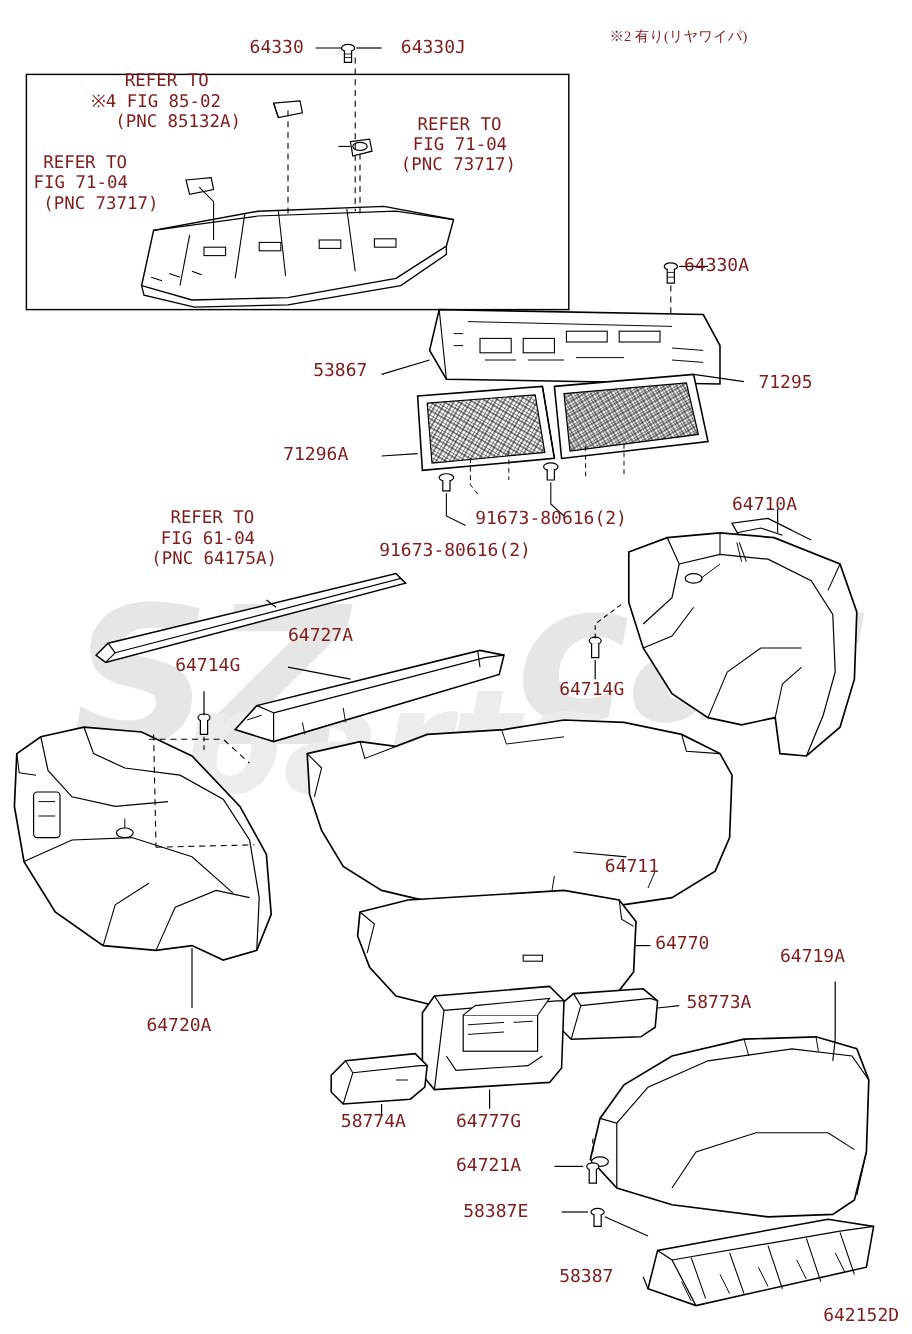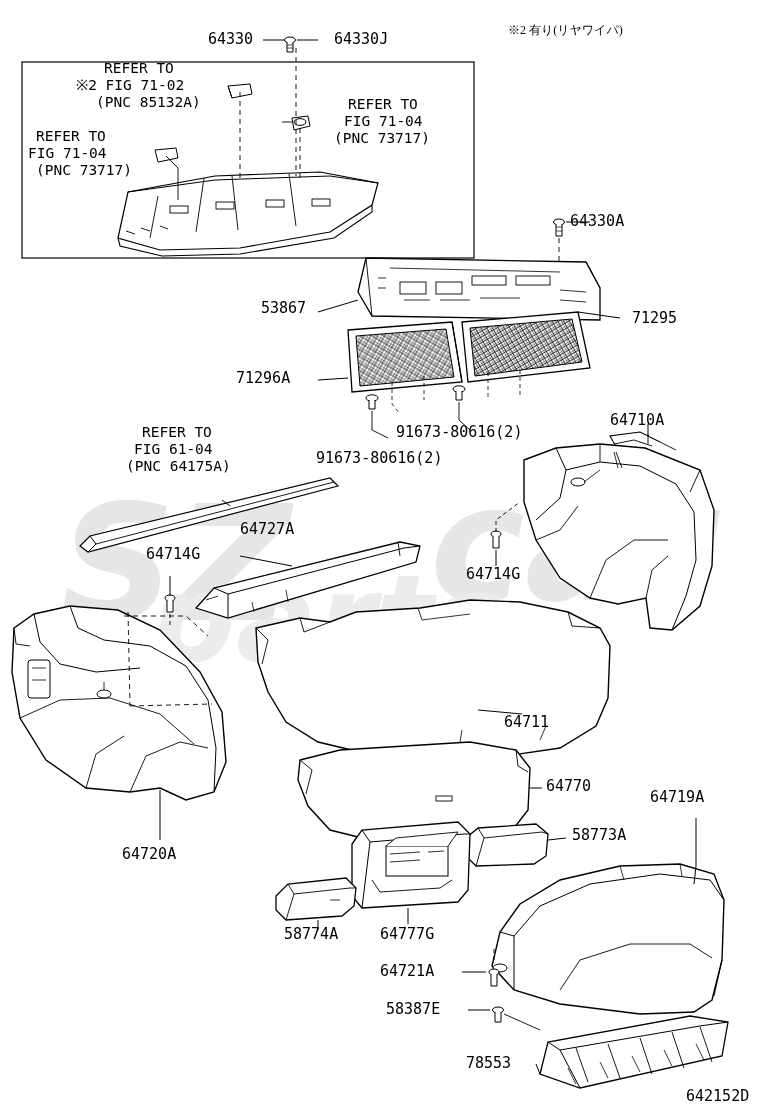--- a/index.html
+++ b/index.html
@@ -19,21 +19,21 @@
     position: absolute;
     left: 0; top: 0;
     width: 760px;
     height: 1112px;
   }
   .lbl {
     position: absolute;
     font-family: "DejaVu Sans Mono", monospace;
     font-size: 15px;
     letter-spacing: 0px;
-    color: #000000;
+    color: #7f1d1d;
     white-space: pre;
     line-height: 17px;
   }
   .lbl.small {
     font-size: 12px;
     font-family: Liberation Serif, serif;
   }
   .lbl.ref {
     font-size: 14.5px;
     line-height: 17px;
@@ -285,21 +285,21 @@
   <path d="M576 1048 L588 1082 M608 1044 L620 1078 M640 1038 L652 1074 M672 1032 L684 1068 M700 1027 L712 1062" fill="none" stroke="#000" stroke-width="0.9"></path>
   <path d="M568 1068 L576 1084 M600 1062 L608 1078 M632 1056 L640 1072 M664 1050 L672 1066 M696 1044 L704 1060" fill="none" stroke="#000" stroke-width="0.8"></path>
   <path d="M540 1074 L536 1064" stroke="#000" stroke-width="1" fill="none"></path>
 </svg>
 
 <div class="wm">
 
   <div class="lbl small" style="left:508px; top:22px;">※2 有り(リヤワイパ)</div>
 
   <div class="lbl ref" style="left:104px; top:60px;">REFER TO</div>
-  <div class="lbl ref" style="left:76px;  top:77px;">※2 FIG 71-02</div>
+  <div class="lbl ref" style="left:76px;  top:77px;">※4 FIG 85-02</div>
   <div class="lbl ref" style="left:96px;  top:94px;">(PNC 85132A)</div>
 
   <div class="lbl ref" style="left:348px; top:96px;">REFER TO</div>
   <div class="lbl ref" style="left:344px; top:113px;">FIG 71-04</div>
   <div class="lbl ref" style="left:334px; top:130px;">(PNC 73717)</div>
 
   <div class="lbl ref" style="left:36px;  top:128px;">REFER TO</div>
   <div class="lbl ref" style="left:28px;  top:145px;">FIG 71-04</div>
   <div class="lbl ref" style="left:36px;  top:162px;">(PNC 73717)</div>
 
@@ -321,16 +321,16 @@
   <div class="lbl" style="left:240px; top:521px;">64727A</div>
   <div class="lbl" style="left:504px; top:714px;">64711</div>
   <div class="lbl" style="left:122px; top:846px;">64720A</div>
   <div class="lbl" style="left:546px; top:778px;">64770</div>
   <div class="lbl" style="left:650px; top:789px;">64719A</div>
   <div class="lbl" style="left:572px; top:827px;">58773A</div>
   <div class="lbl" style="left:284px; top:926px;">58774A</div>
   <div class="lbl" style="left:380px; top:926px;">64777G</div>
   <div class="lbl" style="left:380px; top:963px;">64721A</div>
   <div class="lbl" style="left:386px; top:1001px;">58387E</div>
-  <div class="lbl" style="left:466px; top:1055px;">78553</div>
+  <div class="lbl" style="left:466px; top:1055px;">58387</div>
 
   <div class="lbl" style="left:686px; top:1088px;">642152D</div>
 </div>
 
 </body></html>

